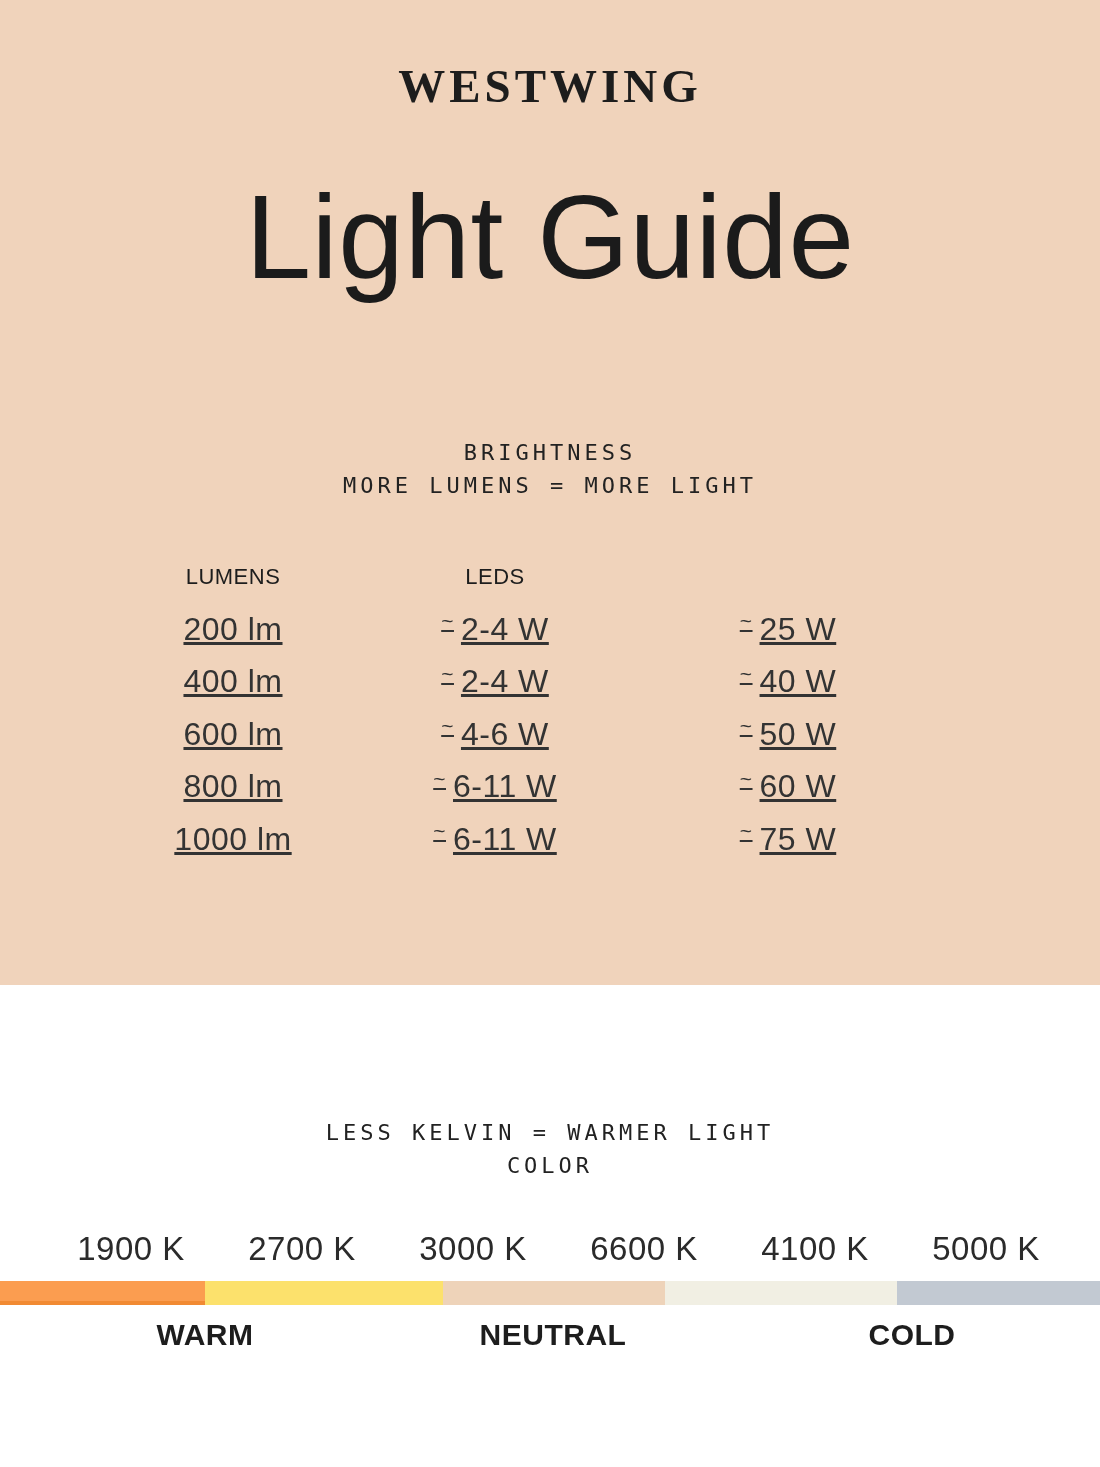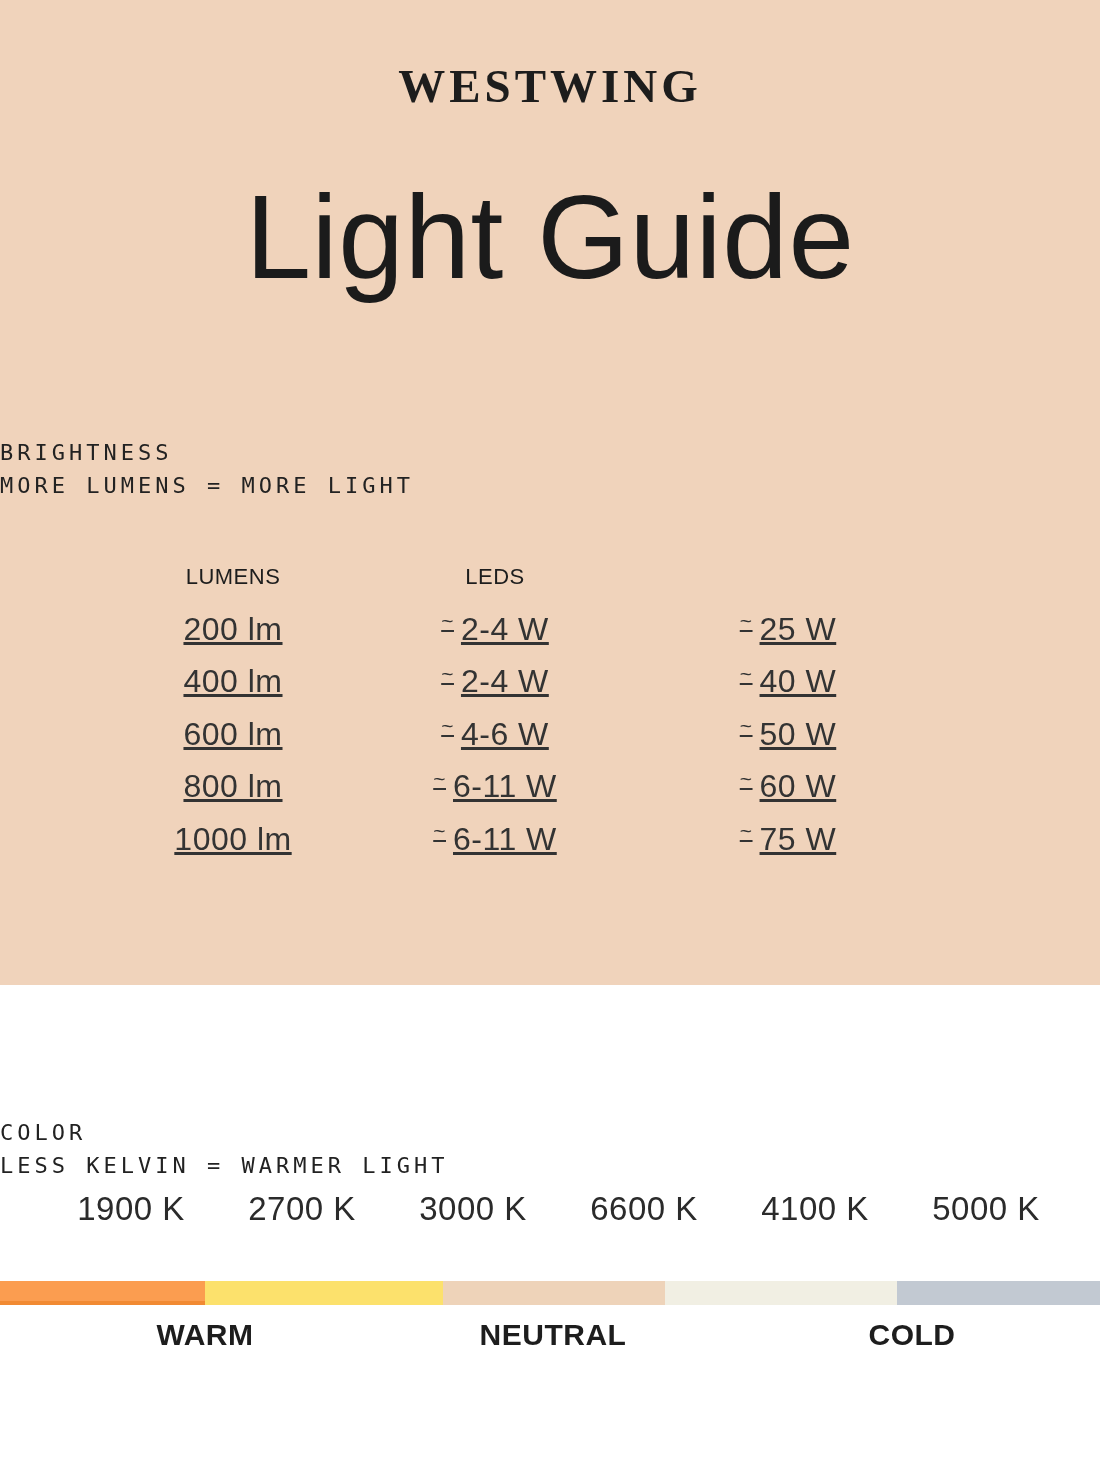--- a/index.html
+++ b/index.html
@@ -7,35 +7,35 @@
   .canvas{position:relative;width:1100px;height:1467px;margin:0 auto;overflow:hidden;background:#e5e5e5;}
   .top-bg{position:absolute;left:0;top:0;width:1100px;height:985px;background:#F0D3BB;}
   .bottom-bg{position:absolute;left:0;top:985px;width:1100px;height:482px;background:#FFFFFF;}
 
   .brand{position:absolute;left:0;top:63px;width:100%;text-align:center;
          font-family:"Liberation Serif",serif;font-size:47px;font-weight:600;
          letter-spacing:4px;color:#1D1D1D;line-height:1;}
   .title{position:absolute;left:0;top:170px;width:100%;text-align:center;
          font-size:118px;font-weight:400;letter-spacing:0.5px;color:#1B1B1B;line-height:1.15;}
 
-  .mono-block{position:absolute;left:0;width:100%;text-align:left;
+  .mono-block{position:absolute;left:0;width:100%;text-align:center;
          font-family:"DejaVu Sans Mono","Liberation Mono",monospace;
          font-size:22px;letter-spacing:4px;color:#222222;line-height:33px;}
   .mono-brightness{top:436px;}
   .mono-color{top:1116px;}
 
   .lumen-table{position:absolute;left:0;top:551px;width:1100px;}
   .t-row{display:grid;grid-template-columns:466px 58px 528px;height:52.5px;align-items:center;}
   .t-row.t-head{height:52px;}
   .t-cell{display:flex;justify-content:center;align-items:center;white-space:nowrap;}
   .col-header{font-size:22px;font-weight:normal;letter-spacing:0.5px;color:#1D1D1D;}
   .val{font-size:32px;font-weight:400;color:#333333;letter-spacing:0.5px;text-decoration:underline;}
   .approx{display:inline-block;font-size:21px;transform:translateY(-8px);margin-right:7px;color:#333333;}
 
-  .kelvin-row{position:absolute;left:0;top:1192px;width:1092px;height:40px;}
+  .kelvin-row{position:absolute;left:0;top:1232px;width:1092px;height:40px;}
   .kelvin-label{position:absolute;transform:translateX(-50%);font-size:33px;color:#2B2B2B;
                 letter-spacing:0.5px;white-space:nowrap;line-height:1;}
   .kl-0{left:131px;} .kl-1{left:302px;} .kl-2{left:473px;} .kl-3{left:644px;} .kl-4{left:815px;} .kl-5{left:986px;}
 
   .scale-bar{position:absolute;left:0;top:1281px;width:1100px;height:24px;display:flex;}
   .segment{height:100%;box-sizing:border-box;}
   .seg-0{width:205px;border-bottom:4px solid #F18A33;}
   .seg-1{width:238px;}
   .seg-2{width:222px;}
   .seg-3{width:232px;}
@@ -122,22 +122,22 @@
           <span>6-11 W</span>
         </div>
       <div class="t-cell val">
           <span class="approx">~</span>
           <span>75 W</span>
         </div>
     </div>
   </div>
 
   <div class="mono-block mono-color">
+    <div>LESS KELVIN = WARMER LIGHT</div>
     <div>COLOR</div>
-    <div>LESS KELVIN = WARMER LIGHT</div>
   </div>
 
   <div class="kelvin-row">
     <span class="kelvin-label kl-0">1900 K</span>
     <span class="kelvin-label kl-1">2700 K</span>
     <span class="kelvin-label kl-2">3000 K</span>
     <span class="kelvin-label kl-3">6600 K</span>
     <span class="kelvin-label kl-4">4100 K</span>
     <span class="kelvin-label kl-5">5000 K</span>
   </div>

